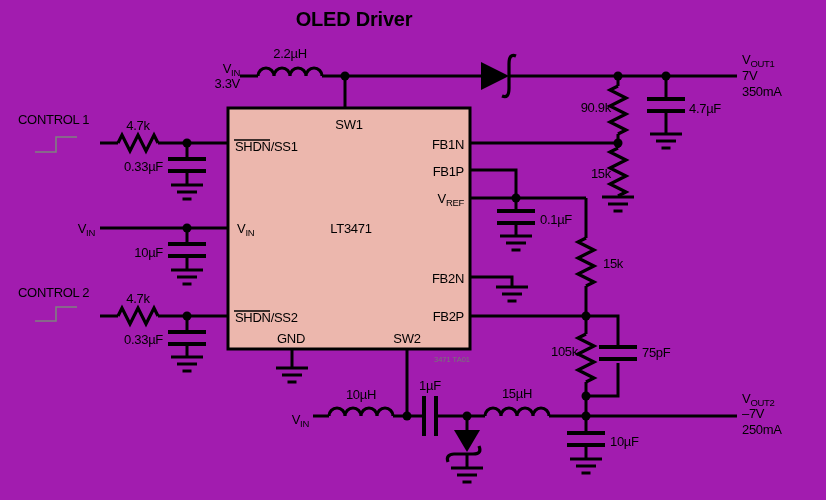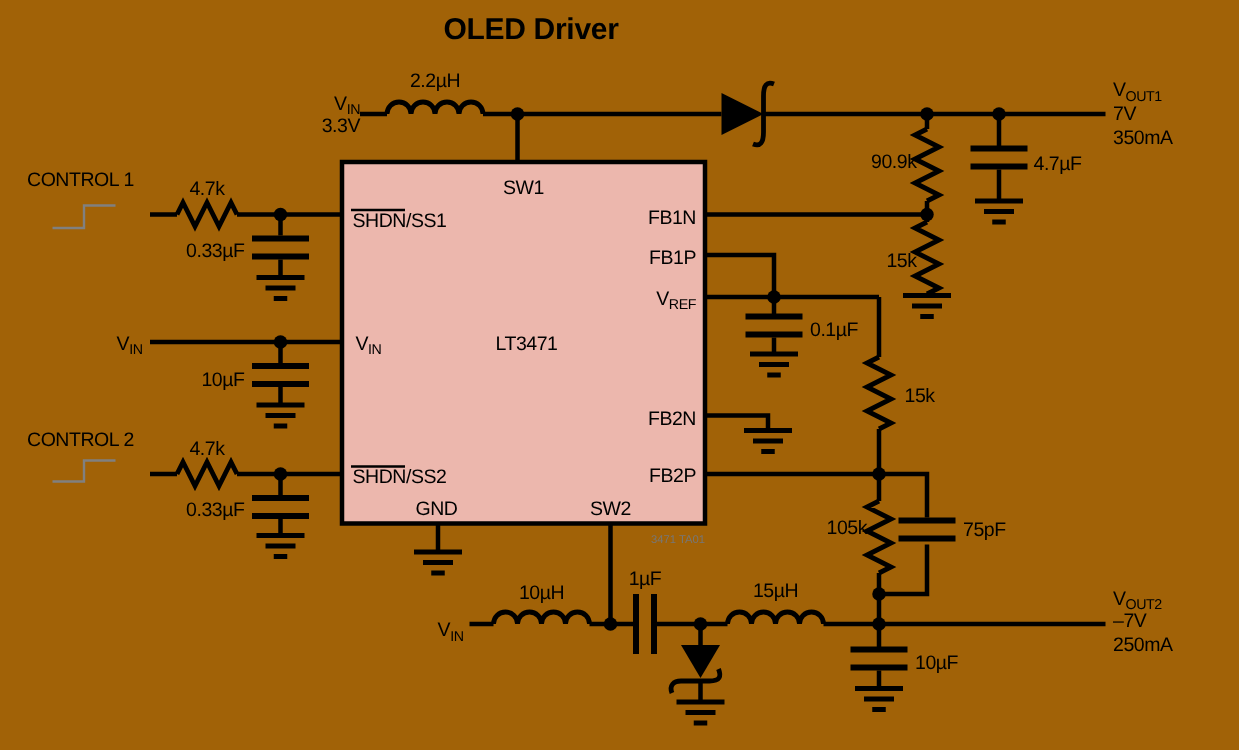--- a/index.html
+++ b/index.html
@@ -1,16 +1,16 @@
 <!DOCTYPE html>
 <html><head>
 <meta charset="utf-8">
 <style>
   html,body{margin:0;padding:0;background:#ffffff;}
-  .stage{position:relative;width:826px;height:500px;background:#a16207;overflow:hidden;}
+  .stage{position:relative;width:826px;height:500px;background:#a21caf;overflow:hidden;}
   svg{display:block;}
   text{font-family:"Liberation Sans","DejaVu Sans",sans-serif;fill:#000;}
   .lbl{font-size:13px;letter-spacing:-0.3px;}
   .pin{font-size:13px;letter-spacing:-0.3px;}
   .title{font-size:20px;font-weight:bold;letter-spacing:-0.2px;}
   .sub{font-size:9.5px;letter-spacing:-0.3px;}
   .tiny{font-size:7.5px;fill:#777;letter-spacing:0;}
   .wire{stroke:#000;stroke-width:3;fill:none;}
   .thick{stroke:#000;stroke-width:4;fill:none;}
   .comp{stroke:#000;stroke-width:3.2;fill:none;}

